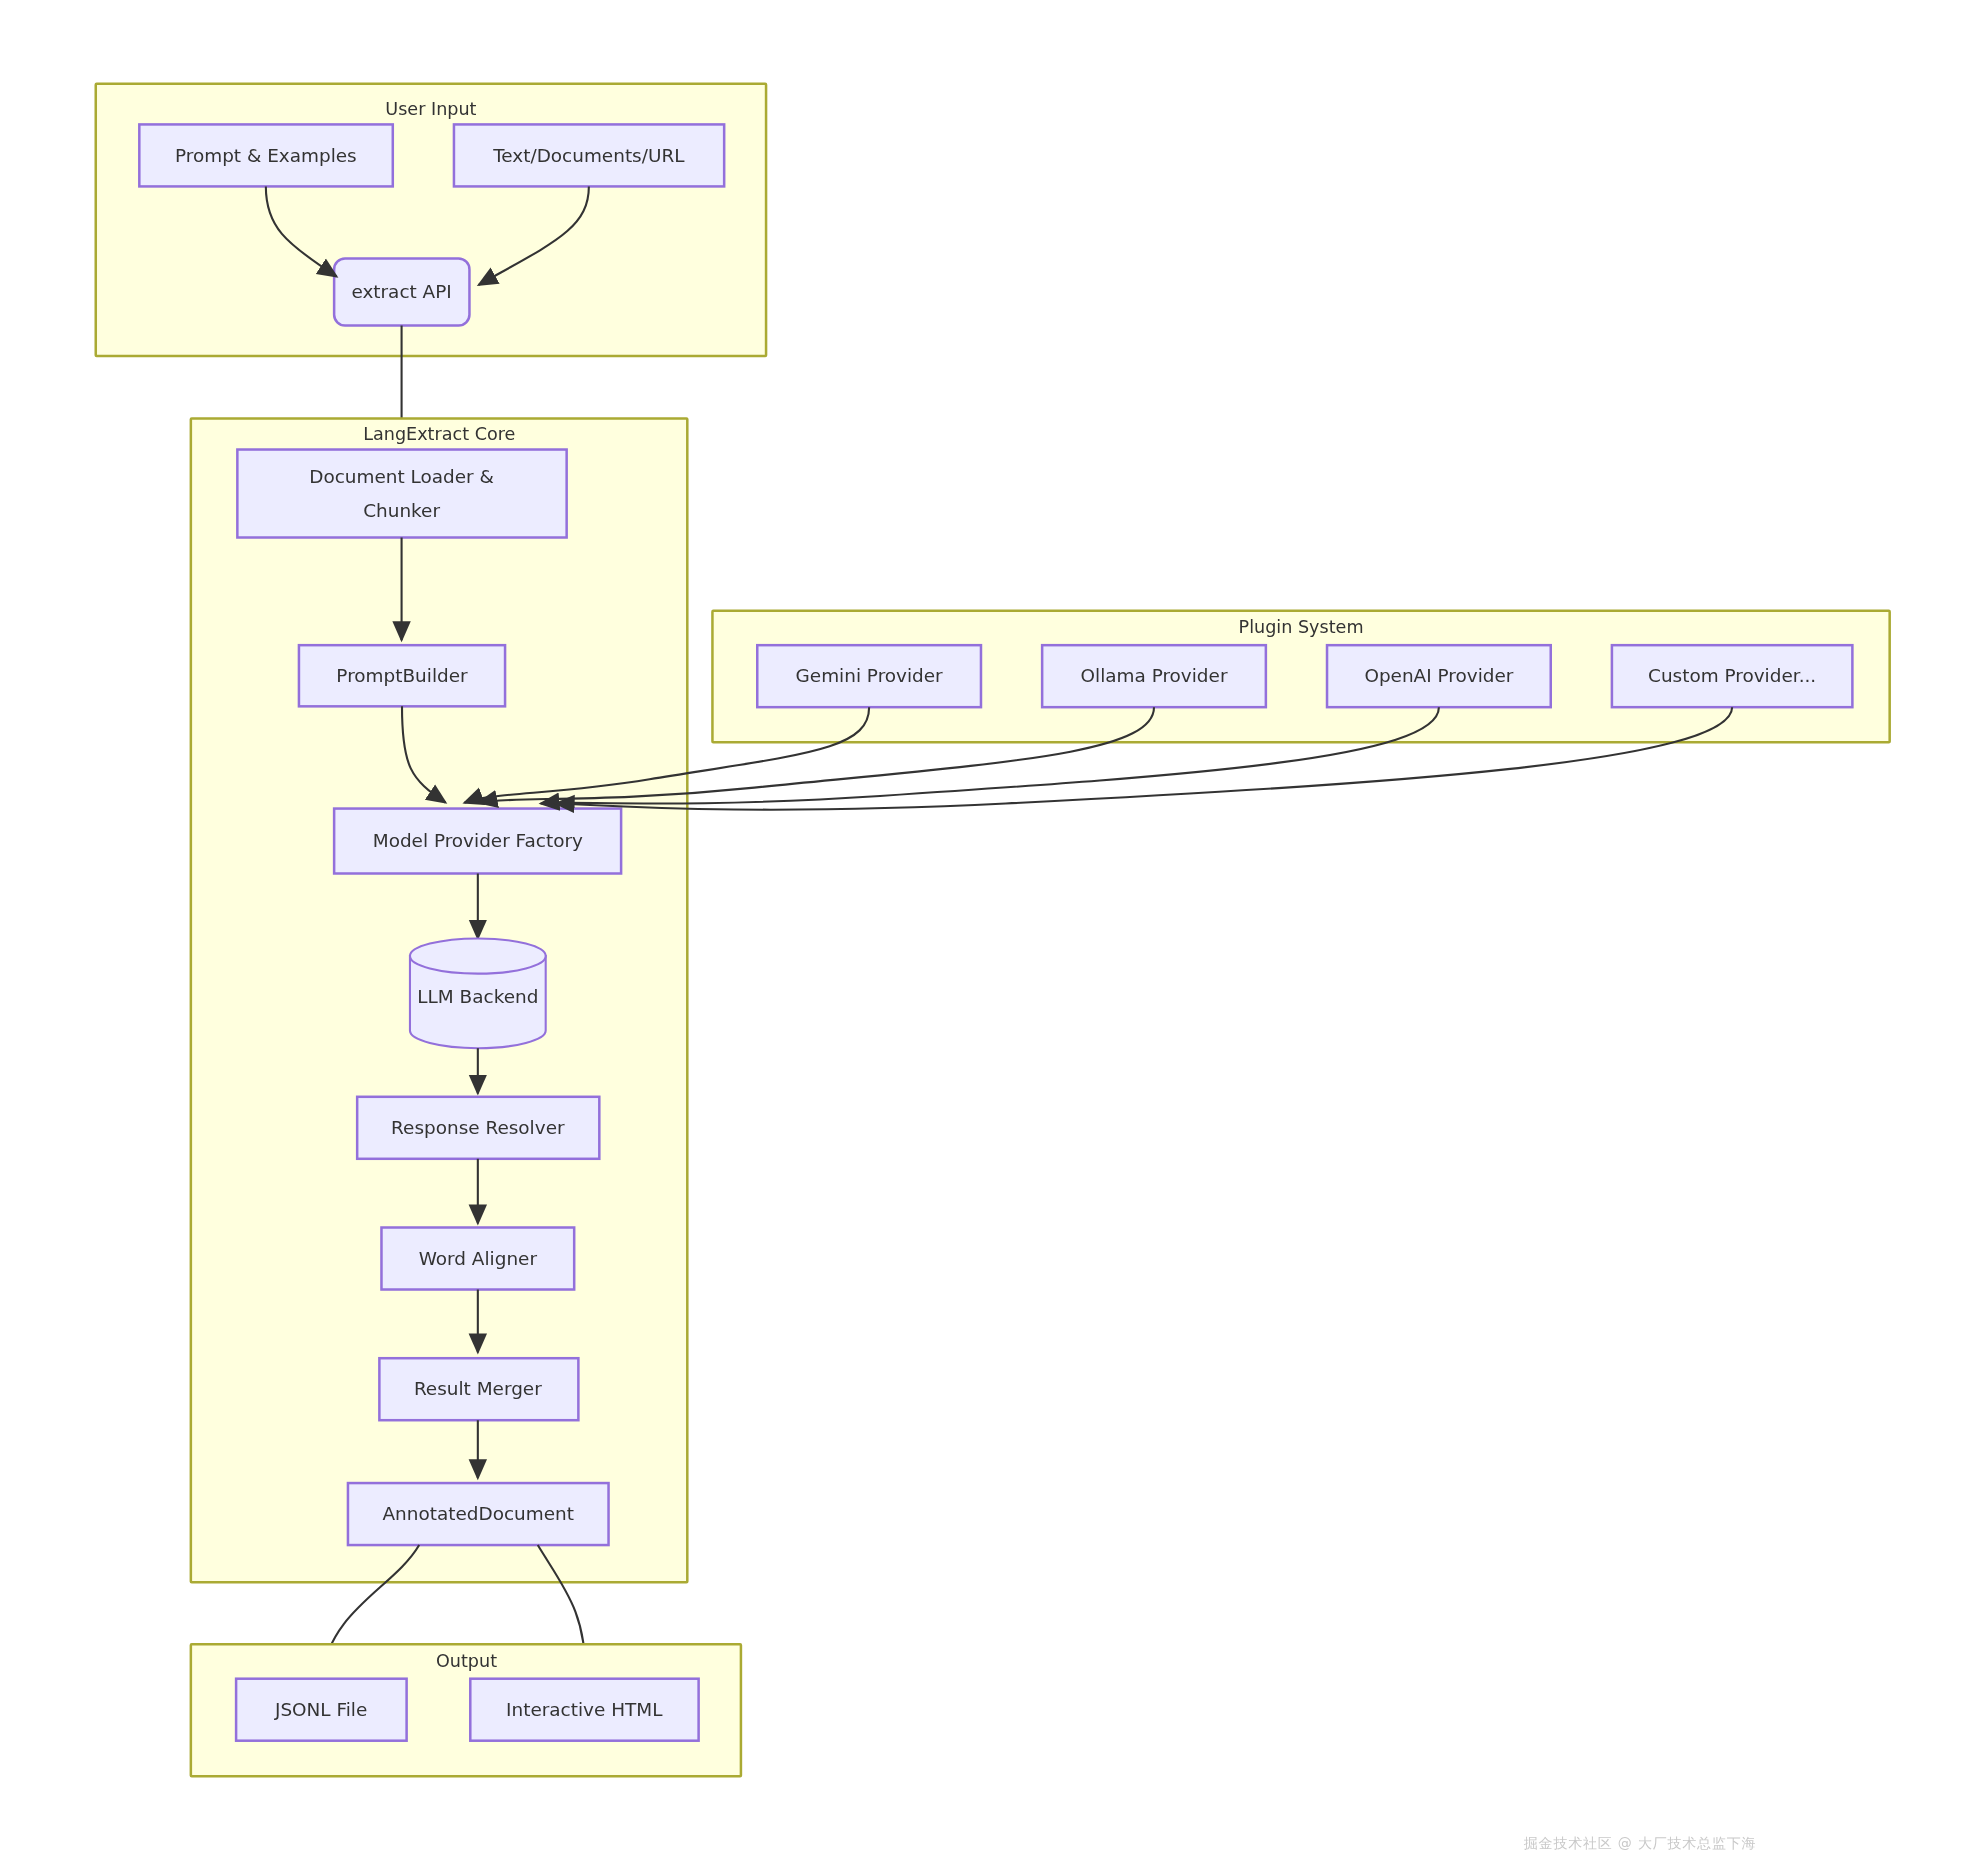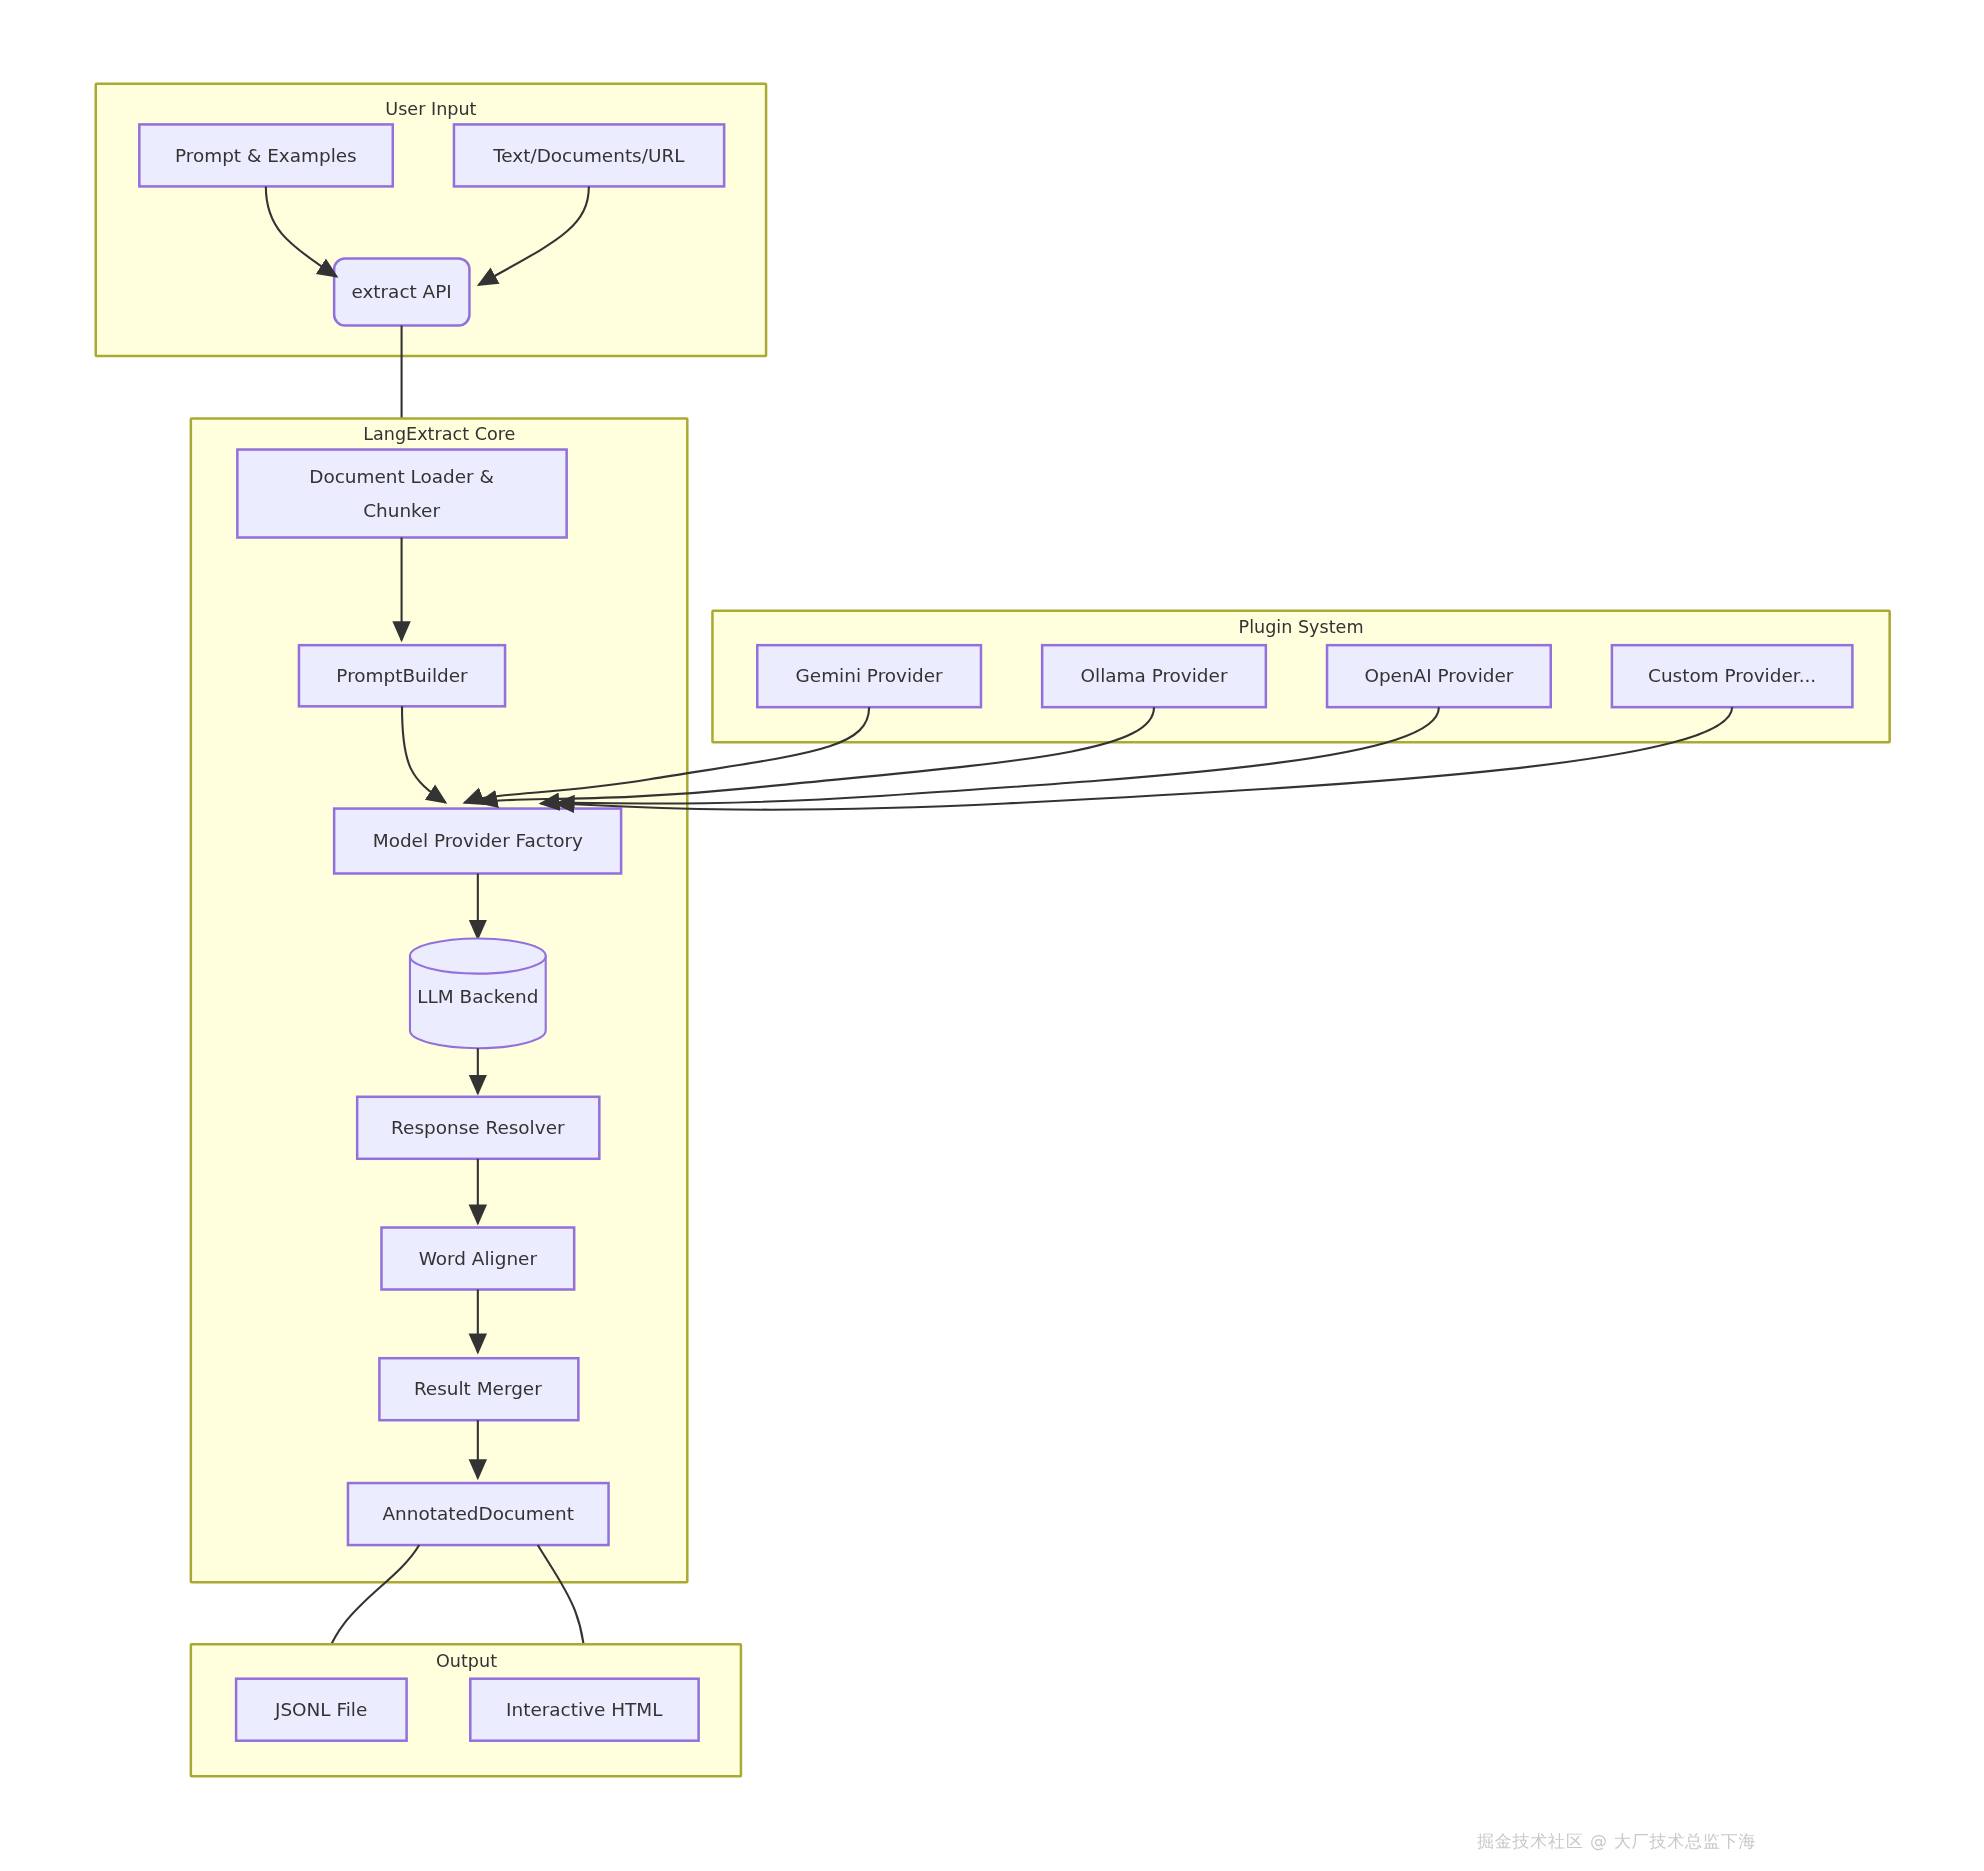--- a/index.html
+++ b/index.html
@@ -67,21 +67,21 @@
   .edge-path {
     fill: none;
     stroke: #333333;
     stroke-width: 5px;
   }
   .watermark {
     position: absolute;
     right: 11.7px;
     bottom: 17.6px;
     font-family: "DejaVu Sans", sans-serif;
-    font-size: 17px;
+    font-size: 14px;
     color: #c9c9c9;
     white-space: nowrap;
     letter-spacing: 0.8px;
   }
 </style>
 </head>
 <body>
 
 <div id="diagram-root">
 <svg class="flowchart" viewBox="0 0 4737 4466" xmlns="http://www.w3.org/2000/svg">

